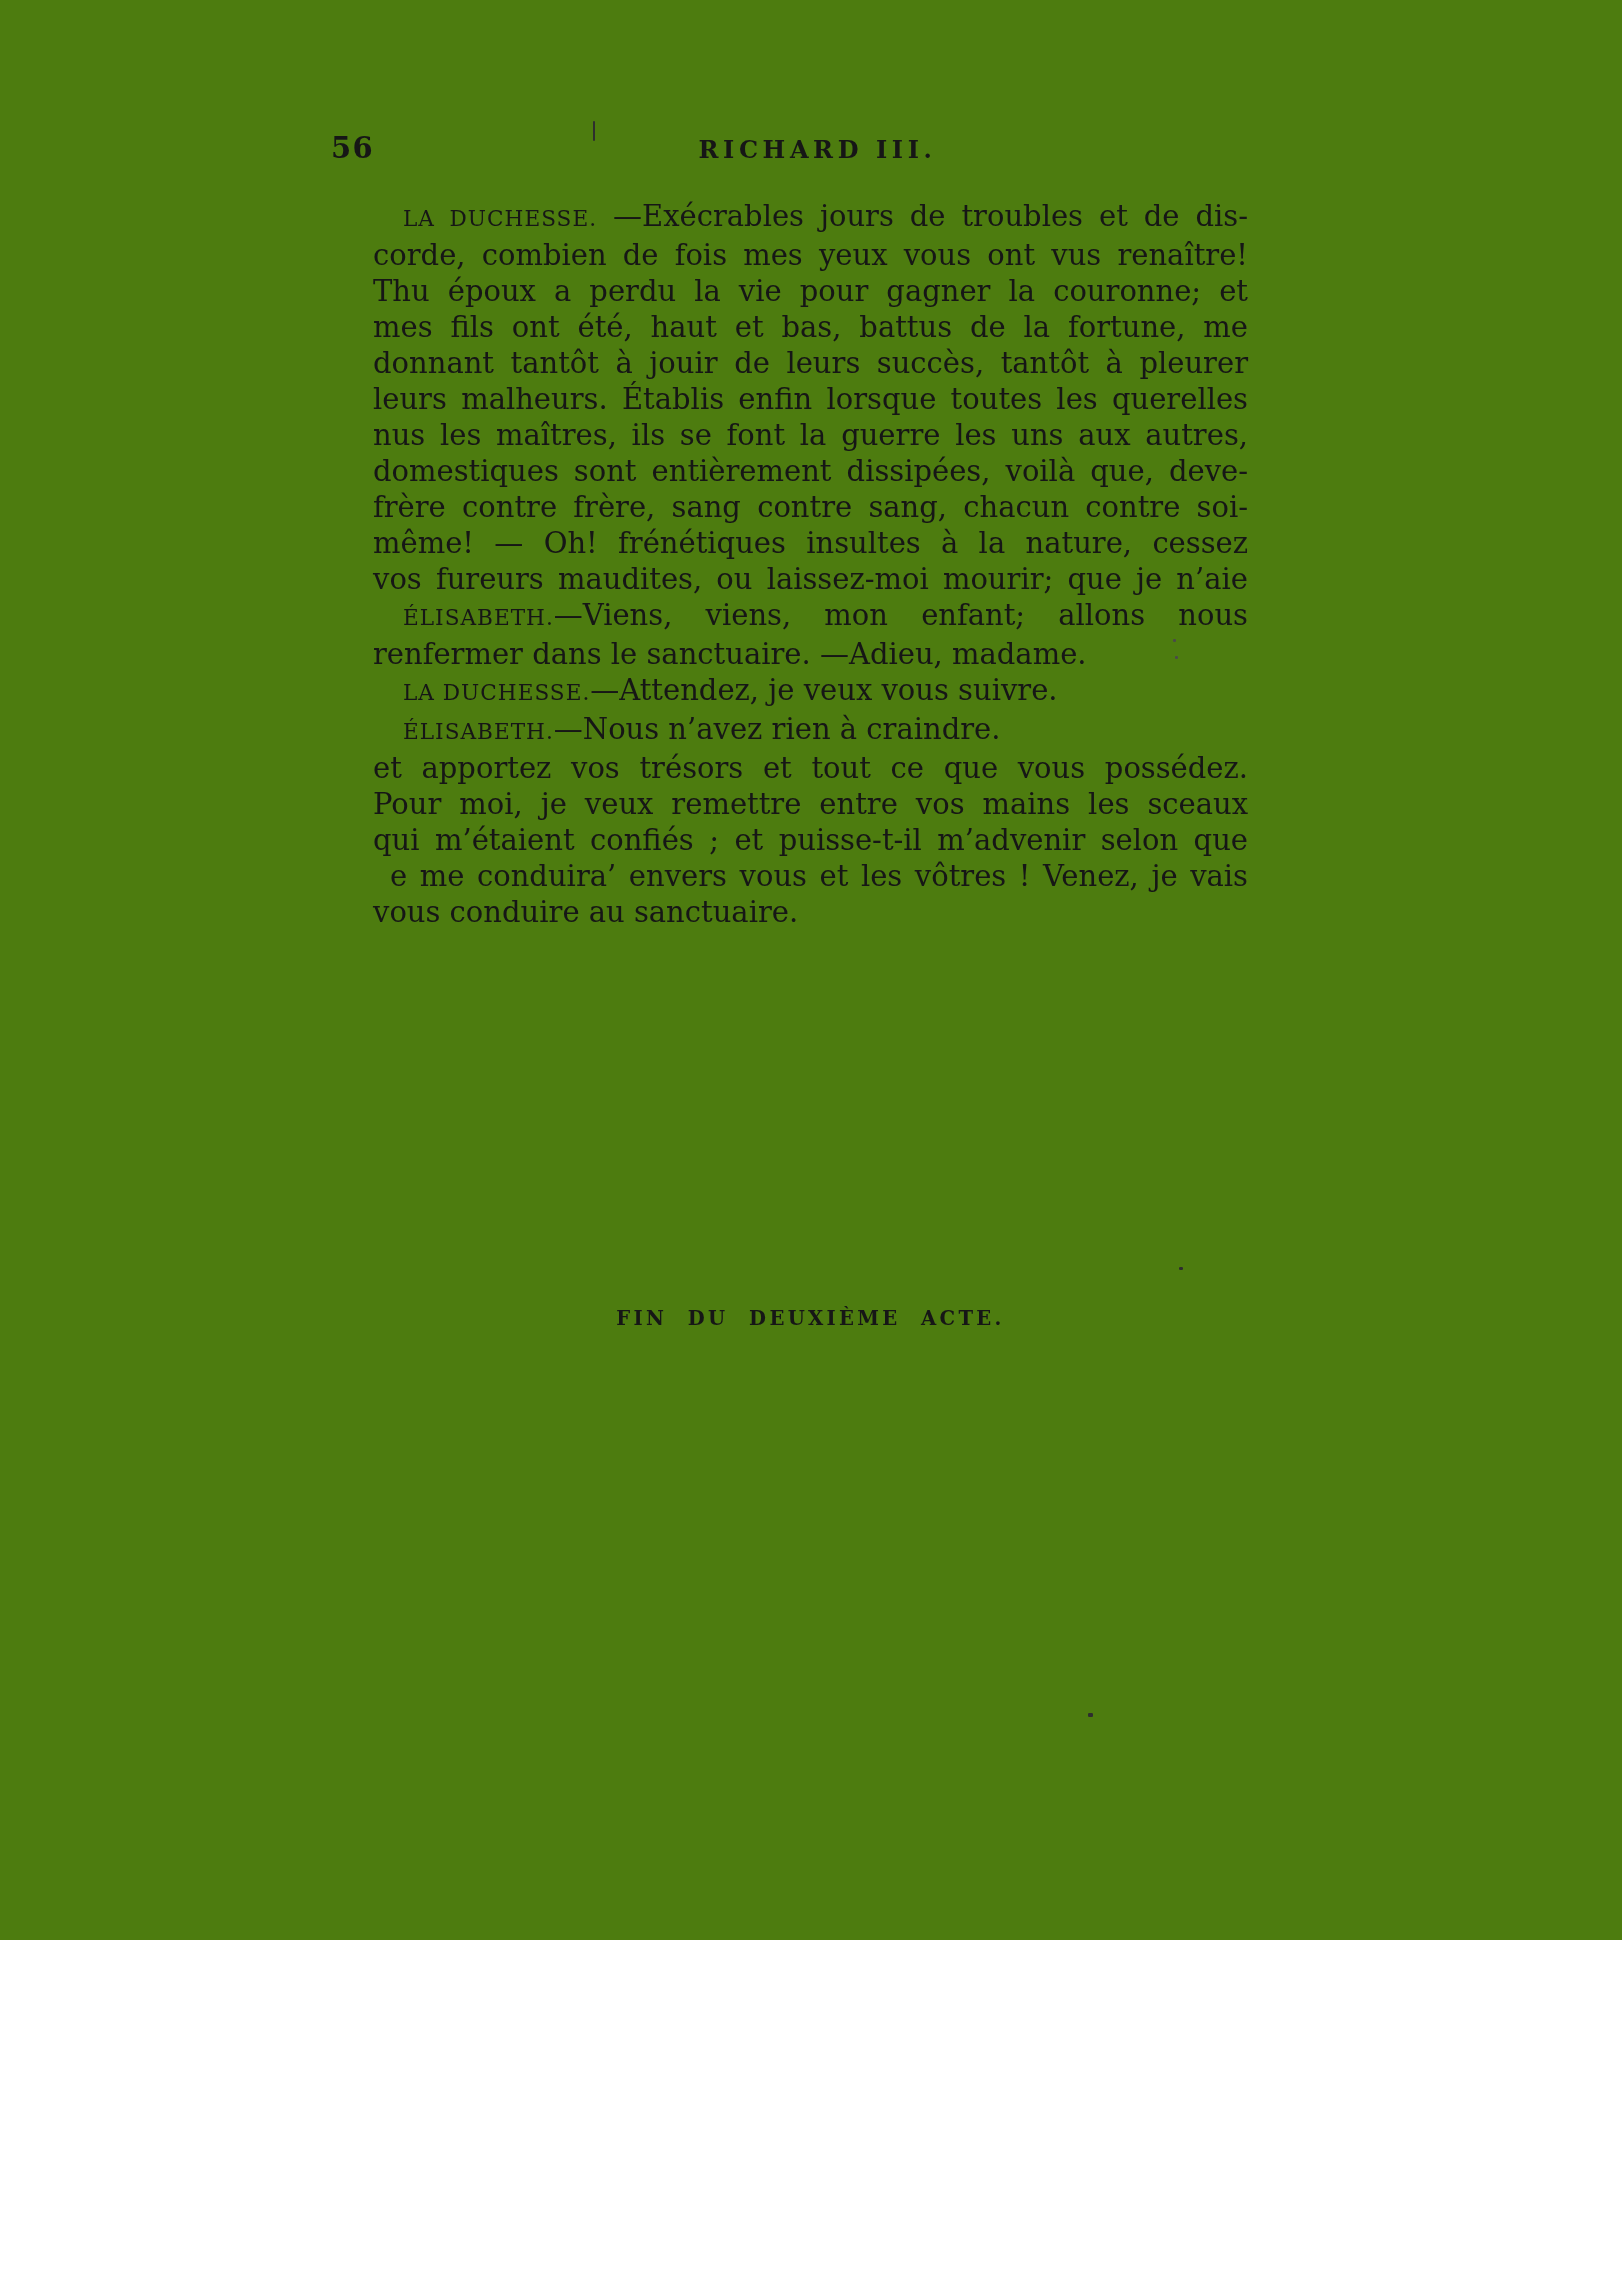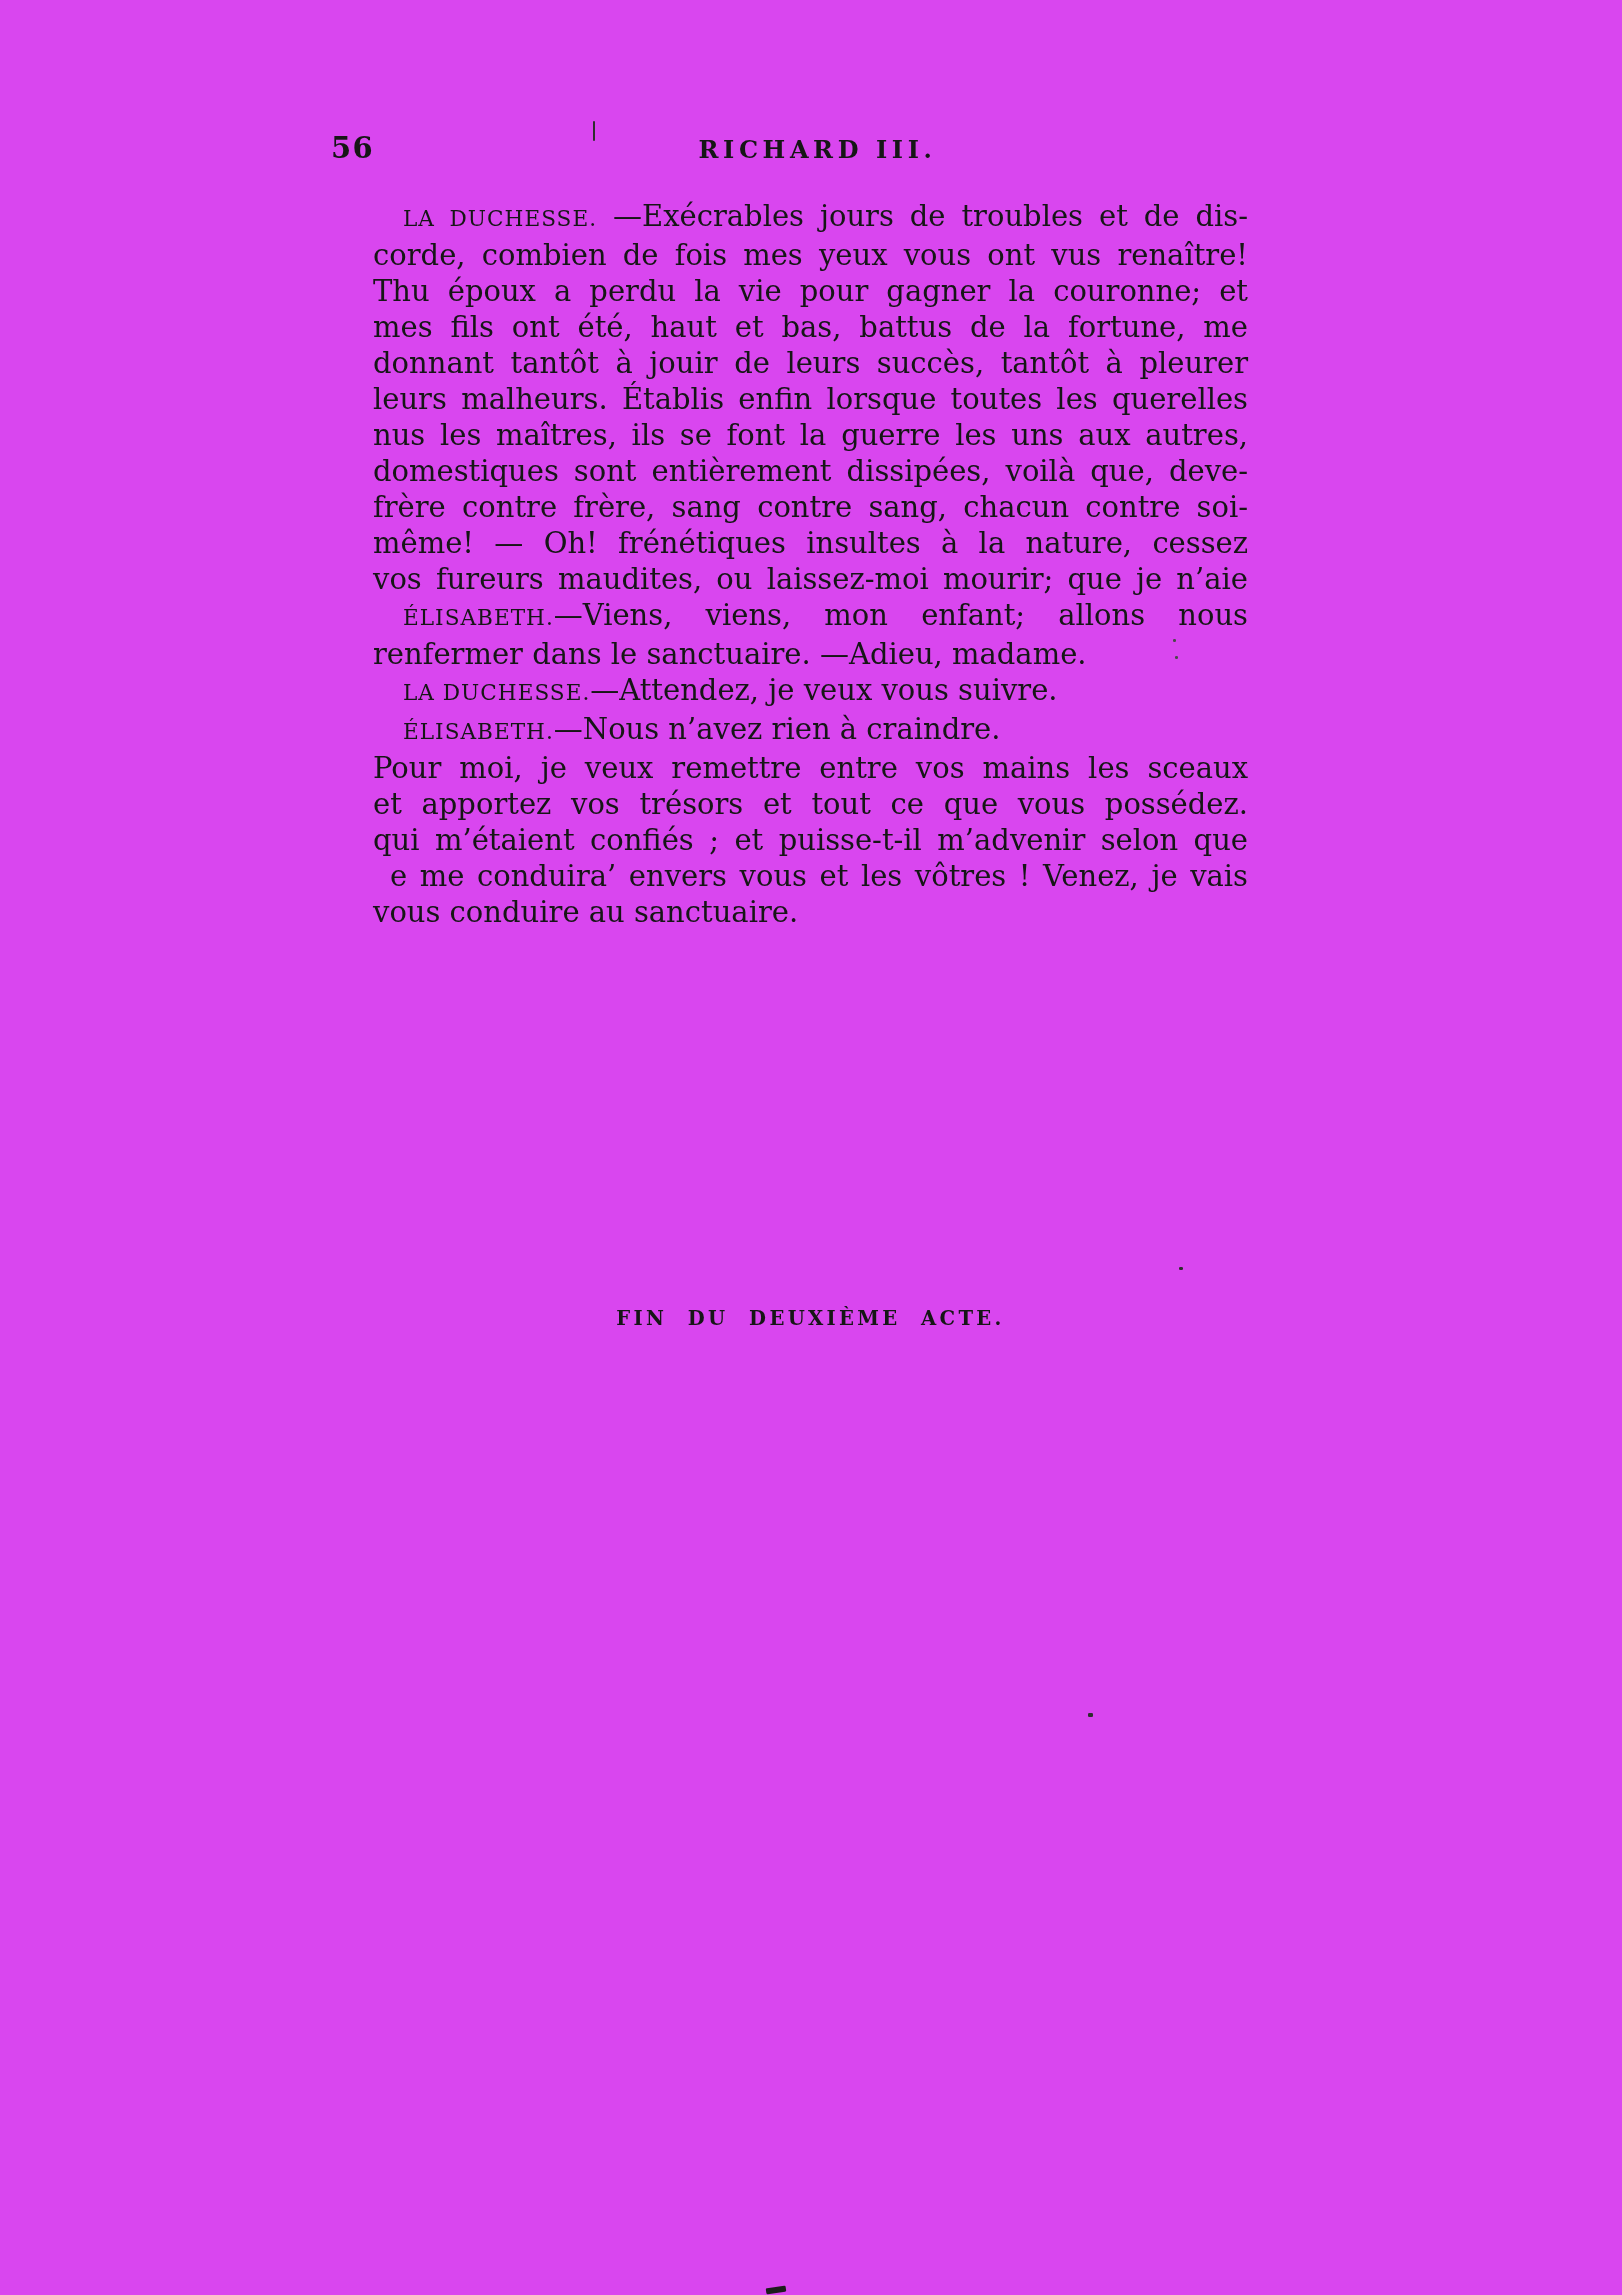--- a/index.html
+++ b/index.html
@@ -1,19 +1,19 @@
 <!DOCTYPE html>
 <html style="font-size:10.5px"><head>
 <meta charset="utf-8">
 <style>
   html,body { margin:0; padding:0; background:#ffffff; }
   .page {
     position:relative;
-    width:1622px; height:2295px;
-    background:#d946ef;
+    width:1622px; height:1940px;
+    background:#4d7c0f;
     color:#161616;
     font-family:"DejaVu Serif", serif;
     overflow:hidden;
   }
   .pageno {
     position:absolute; left:331px; top:131px;
     font-size:29px; font-weight:bold; letter-spacing:1.3px;
   }
   .runtitle {
     position:absolute; left:372px; top:135px; width:891px;
@@ -54,22 +54,22 @@
       <div class="line j"><span>leurs malheurs. Établis enfin lorsque toutes les querelles</span></div>
       <div class="line j"><span>nus les maîtres, ils se font la guerre les uns aux autres,</span></div>
       <div class="line j"><span>domestiques sont entièrement dissipées, voilà que, deve-</span></div>
       <div class="line j"><span>frère contre frère, sang contre sang, chacun contre soi-</span></div>
       <div class="line j"><span>même! — Oh! frénétiques insultes à la nature, cessez</span></div>
       <div class="line j"><span>vos fureurs maudites, ou laissez-moi mourir; que je n’aie</span></div>
       <div class="line j ind"><span class="sc">ÉLISABETH.</span><span>—Viens, viens, mon enfant; allons nous</span></div>
       <div class="line"><span>renfermer dans le sanctuaire. —Adieu, madame.</span></div>
       <div class="line ind"><span class="sc">LA DUCHESSE.</span><span>—Attendez, je veux vous suivre.</span></div>
       <div class="line ind"><span class="sc">ÉLISABETH.</span><span>—Nous n’avez rien à craindre.</span></div>
+      <div class="line j"><span>et apportez vos trésors et tout ce que vous possédez.</span></div>
       <div class="line j"><span>Pour moi, je veux remettre entre vos mains les sceaux</span></div>
-      <div class="line j"><span>et apportez vos trésors et tout ce que vous possédez.</span></div>
       <div class="line j"><span>qui m’étaient confiés ; et puisse-t-il m’advenir selon que</span></div>
       <div class="line j" style="padding-left: 17px;"><span>e me conduira’ envers vous et les vôtres ! Venez, je vais</span></div>
       <div class="line"><span>vous conduire au sanctuaire.</span></div>
     </div>
 
   <div class="fin">FIN DU DEUXIÈME ACTE.</div>
 
   <div class="speck" style="left:593px; top:121px; width:2px; height:19.6px;"></div>
   <div class="speck" style="left:1173px; top:639px; width:2.6px; height:3.3px; background:#4a4a4a;"></div>
   <div class="speck" style="left:1175px; top:656px; width:2.6px; height:3.3px; background:#4a4a4a;"></div>

